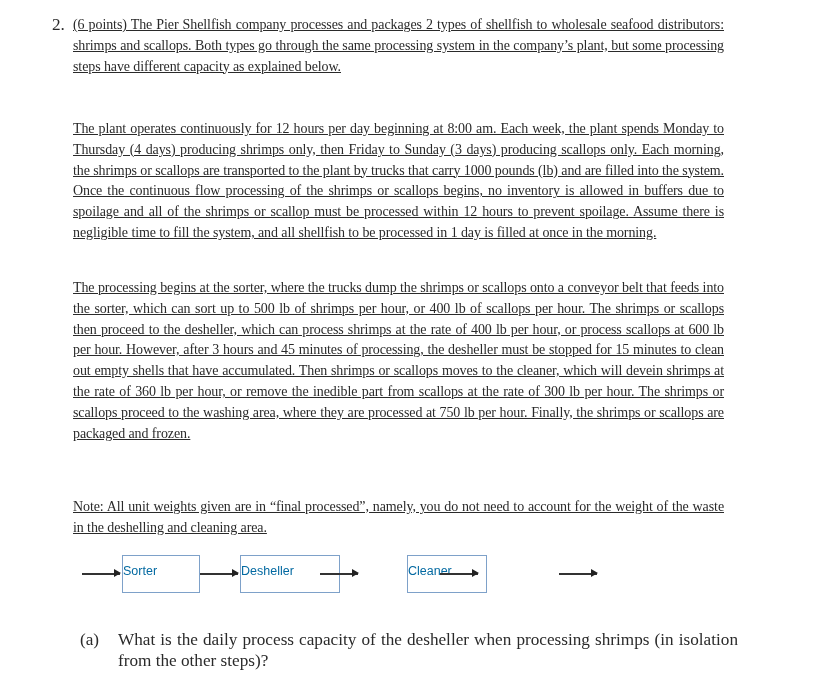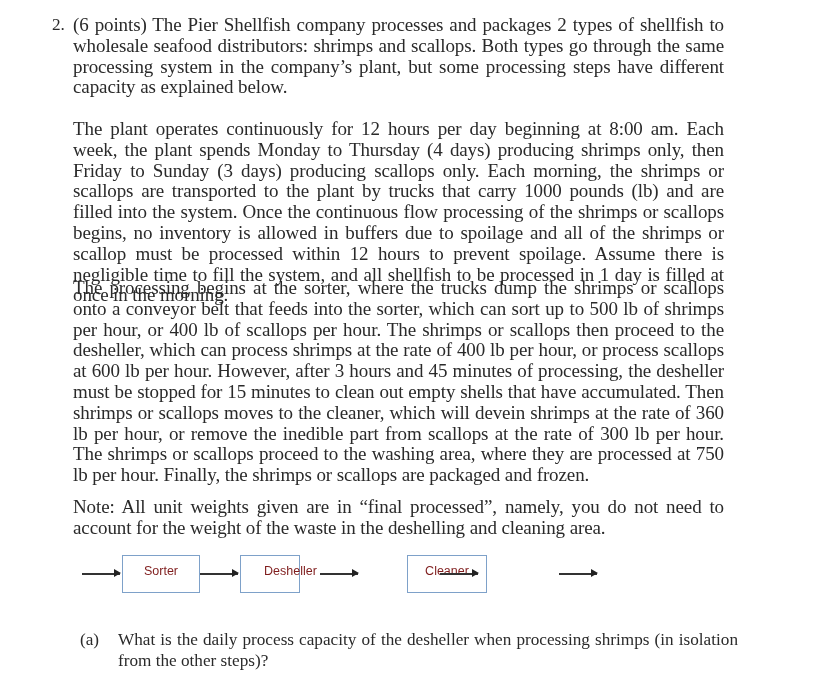--- a/index.html
+++ b/index.html
@@ -12,35 +12,36 @@
     .problem {
       position: absolute; left: 52px; top: 15px; width: 672px;
     }
     .num {
       position: absolute; left: 0; top: 0;
       font-family: "Liberation Serif", serif; font-size: 17.2px; line-height: 20.8px;
     }
     .para {
       position: absolute; left: 21px; width: 651px;
       font-family: "Liberation Serif", serif;
-      font-size: 19px; line-height: 20.8px;
+      font-size: 14px; line-height: 20.8px;
       text-align: justify; text-align-last: left;
       hyphens: none;
       letter-spacing: -0.1px;
+      text-decoration: underline;
     }
     .p1 { top: 0; }
     .p2 { top: 104px; }
     .p3 { top: 263px; }
     .p4 { top: 482px; }
     .diagram { position: absolute; left: 82px; top: 555px; width: 520px; height: 44px; }
     .box {
       position: absolute; top: 0; height: 38px;
       border: 1.5px solid #7ea1c9; background: #fff; box-sizing: border-box;
-      font-family: "Liberation Sans", sans-serif; font-size: 12.5px; color: #7f1d1d;
-      text-align: center; line-height: 30px;
+      font-family: "Liberation Sans", sans-serif; font-size: 12.5px; color: #0369a1;
+      text-align: left; line-height: 30px;
     }
     .arrow { position: absolute; height: 1.5px; background: #333; top: 18px; }
     .arrow::after {
       content: ""; position: absolute; right: -1px; top: -4px;
       border-left: 7px solid #222; border-top: 4.5px solid transparent; border-bottom: 4.5px solid transparent;
     }
     .subq {
       position: absolute; left: 80px; top: 629px; width: 650px;
       font-family: "Liberation Serif", serif; font-size: 17.2px; line-height: 21px;
     }
@@ -56,21 +57,21 @@
     <div class="para p1">(6 points) The Pier Shellfish company processes and packages 2 types of shellfish to wholesale seafood distributors: shrimps and scallops. Both types go through the same processing system in the company’s plant, but some processing steps have different capacity as explained below.</div>
     <div class="para p2">The plant operates continuously for 12 hours per day beginning at 8:00 am. Each week, the plant spends Monday to Thursday (4 days) producing shrimps only, then Friday to Sunday (3 days) producing scallops only.  Each morning, the shrimps or scallops are transported to the plant by trucks that carry 1000 pounds (lb) and are filled into the system. Once the continuous flow processing of the shrimps or scallops begins, no inventory is allowed in buffers due to spoilage and all of the shrimps or scallop must be processed within 12 hours to prevent spoilage. Assume there is negligible time to fill the system, and all shellfish to be processed in 1 day is filled at once in the morning.</div>
     <div class="para p3">The processing begins at the sorter, where the trucks dump the shrimps or scallops onto a conveyor belt that feeds into the sorter, which can sort up to 500 lb of shrimps per hour, or 400 lb of scallops per hour. The shrimps or scallops then proceed to the desheller, which can process shrimps at the rate of 400 lb per hour, or process scallops at 600 lb per hour. However, after 3 hours and 45 minutes of processing, the desheller must be stopped for 15 minutes to clean out empty shells that have accumulated. Then shrimps or scallops moves to the cleaner, which will devein shrimps at the rate of 360 lb per hour, or remove the inedible part from scallops at the rate of 300 lb per hour. The shrimps or scallops proceed to the washing area, where they are processed at 750 lb per hour. Finally, the shrimps or scallops are packaged and frozen.</div>
     <div class="para p4">Note: All unit weights given are in “final processed”, namely, you do not need to account for the weight of the waste in the deshelling and cleaning area.</div>
   </div>
 
   <div class="diagram">
     <div class="arrow" style="left:0; width:38px;"></div>
     <div class="box" style="left:40px; width:78px;">Sorter</div>
     <div class="arrow" style="left:118px; width:38px;"></div>
-    <div class="box" style="left:158px; width:60px;padding-left:23px;">Desheller</div>
+    <div class="box" style="left:158px; width:100px;">Desheller</div>
     <div class="arrow" style="left:238px; width:38px;"></div>
     <div class="box" style="left:278px; width:80px;margin-left:47px;">Cleaner</div>
     <div class="arrow" style="left:358px; width:38px;"></div>
     <div class="arrow" style="left:477px; width:38px;"></div>
   </div>
 
   <div class="subq">
     <span class="subq-label">(a)</span>
     <div class="subq-text">What is the daily process capacity of the desheller when processing shrimps (in isolation from the other steps)?</div>
   </div>

